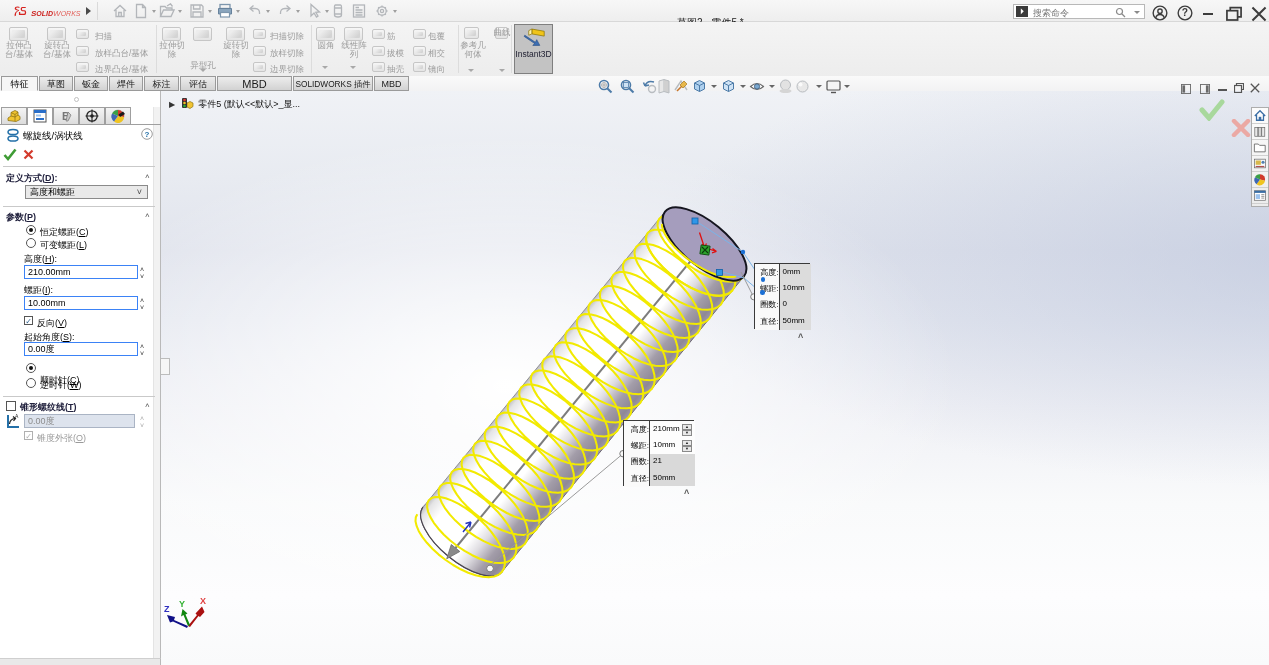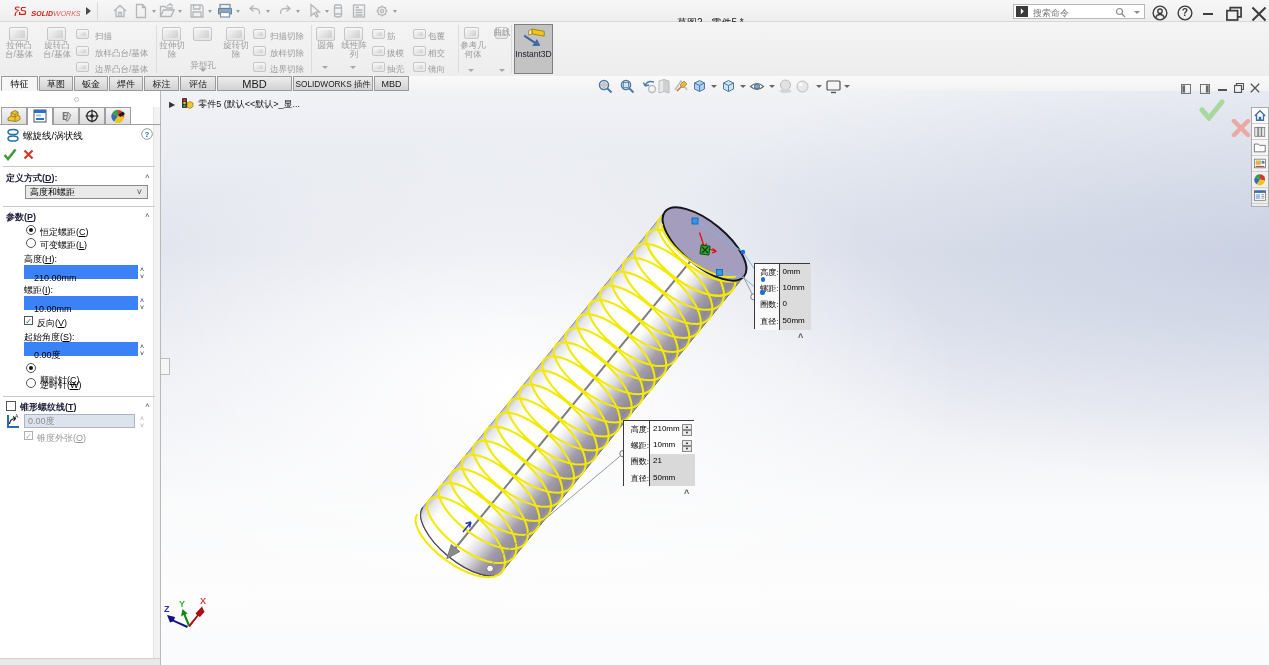--- a/index.html
+++ b/index.html
@@ -28,21 +28,21 @@
 .tab.active{background:#f6f6f6;border-bottom:1px solid #f6f6f6;color:#000}
 
 #panel{position:absolute;left:0;top:91px;width:161px;height:567px;background:#fff;border-right:1px solid #b9b9b9}
 #panelbottom{position:absolute;left:0;top:658px;width:161px;height:7px;background:#e9e9e9;border-right:1px solid #b9b9b9;border-top:1px solid #cfcfcf}
 .ptab{position:absolute;top:16px;width:26px;height:18px;background:linear-gradient(#f4f4f4,#dcdcdc);border:1px solid #9f9f9f}
 .ptab.active{background:#fff;border-bottom:1px solid #fff}
 #pmtitle{position:absolute;left:23px;top:130px;font-size:9.5px;font-weight:normal;color:#000}
 .sechdr{position:absolute;font-size:9px;font-weight:bold;color:#23233f}
 .divider{position:absolute;left:3px;width:152px;height:1px;background:#c9c9c9}
 .chev{position:absolute;font-size:8px;color:#555}
-.pinput{position:absolute;left:24px;width:114px;height:14px;background:#fff;border:7px solid #3b82f6;font-size:9px;color:#000;line-height:13px;padding-left:3px}
+.pinput{position:absolute;left:24px;width:114px;height:14px;background:#fff;border:1px solid #3b82f6;font-size:9px;color:#000;line-height:13px;padding-left:3px}
 .spin{position:absolute;left:140px;width:8px;font-size:7px;color:#333;line-height:7px}
 .radio{position:absolute;width:10px;height:10px;border:1px solid #555;border-radius:50%;background:#fff}
 .radio.sel::after{content:"";position:absolute;left:2px;top:2px;width:4px;height:4px;background:#111;border-radius:50%}
 .cbox{position:absolute;width:9px;height:9px;border:1px solid #555;background:#fff;font-size:8px;line-height:9px;text-align:center;color:#2b5f8e}
 .plabel{position:absolute;font-size:9px;color:#000}
 
 #viewport{position:absolute;left:161px;top:91px;width:1108px;height:574px;background:
  radial-gradient(ellipse 720px 400px at 345px 295px,rgba(255,255,255,1) 0%,rgba(255,255,255,0) 63%),
  radial-gradient(ellipse 1000px 350px at 1150px 165px,rgba(182,192,217,0.55) 0%,rgba(182,192,217,0) 66%),
  linear-gradient(#f0f2f6 0%,#e8ebf1 15%,#e1e4ed 28%,#e5e8f0 40%,#eff0f5 55%,#f9fafb 72%,#fdfdfe 88%,#f9fafb 100%)}

